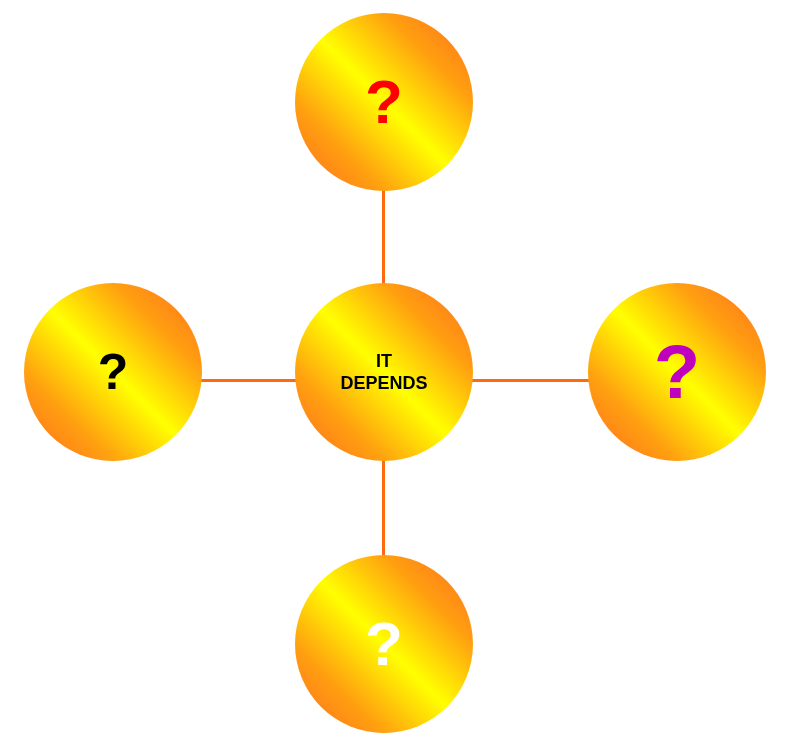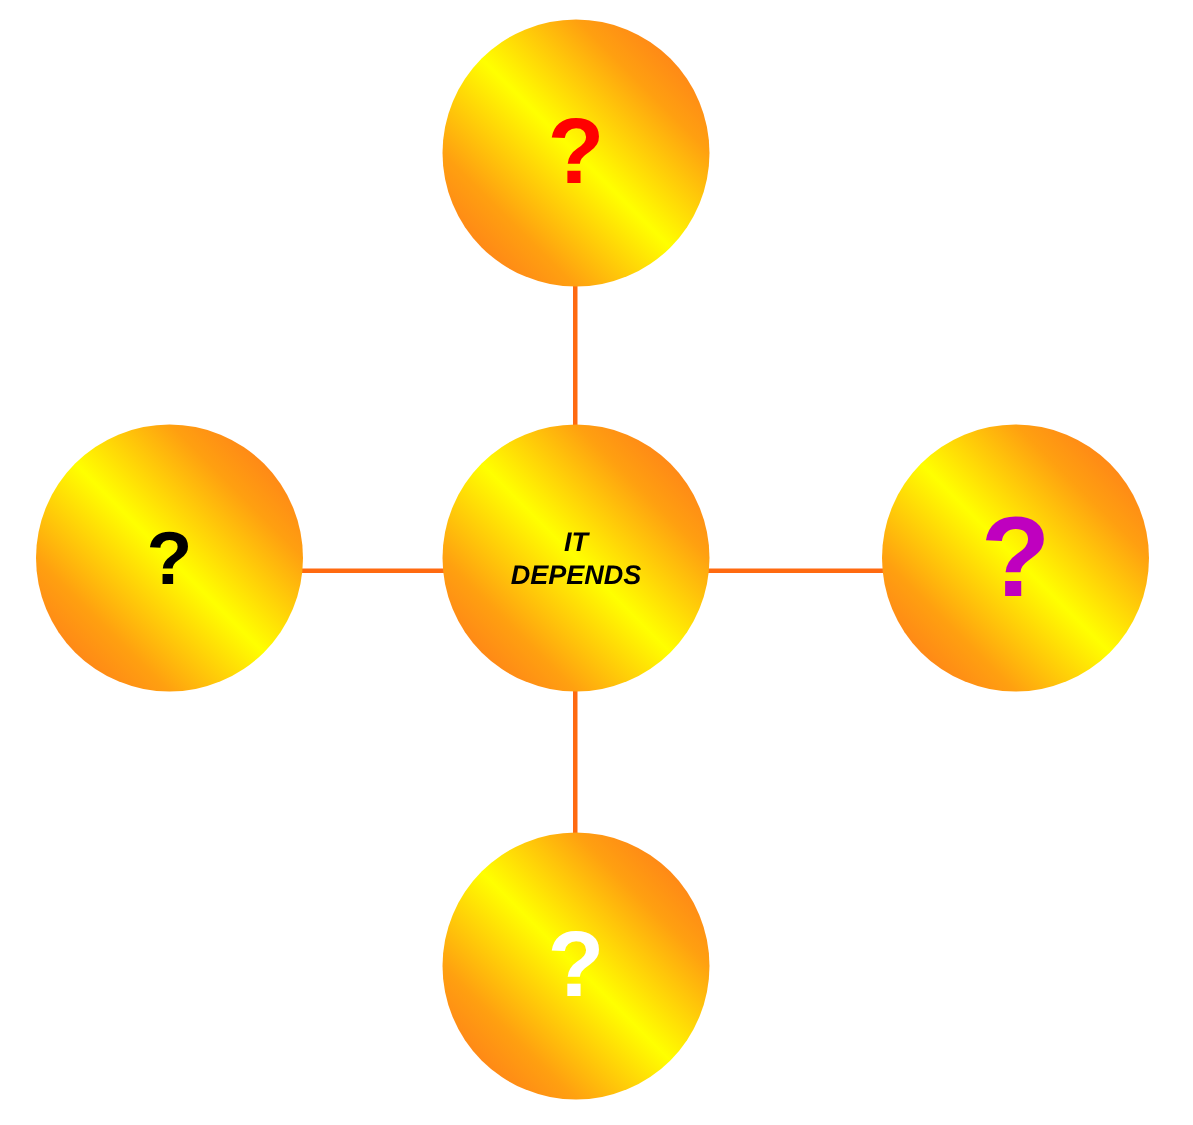--- a/index.html
+++ b/index.html
@@ -42,21 +42,21 @@
       line-height: 1;
       display: block;
     }
     .center-label {
       font-family: "Liberation Sans", sans-serif;
       font-weight: bold;
       font-size: 18px;
       line-height: 22px;
       color: #000000;
     }
-    .center-label span { display: block; font-style: italic; }
+    .center-label span { display: block; }
   </style>
 </head>
 <body>
 
 <div class="connector v" style="left:382px; top:190px; height:95px;"></div>
 <div class="connector v" style="left:382px; top:460px; height:96px;"></div>
 <div class="connector h" style="left:200px; top:379px; width:97px;"></div>
 <div class="connector h" style="left:472px; top:379px; width:117px;"></div>
 
 <div class="node" style="left:295px; top:13px;">

